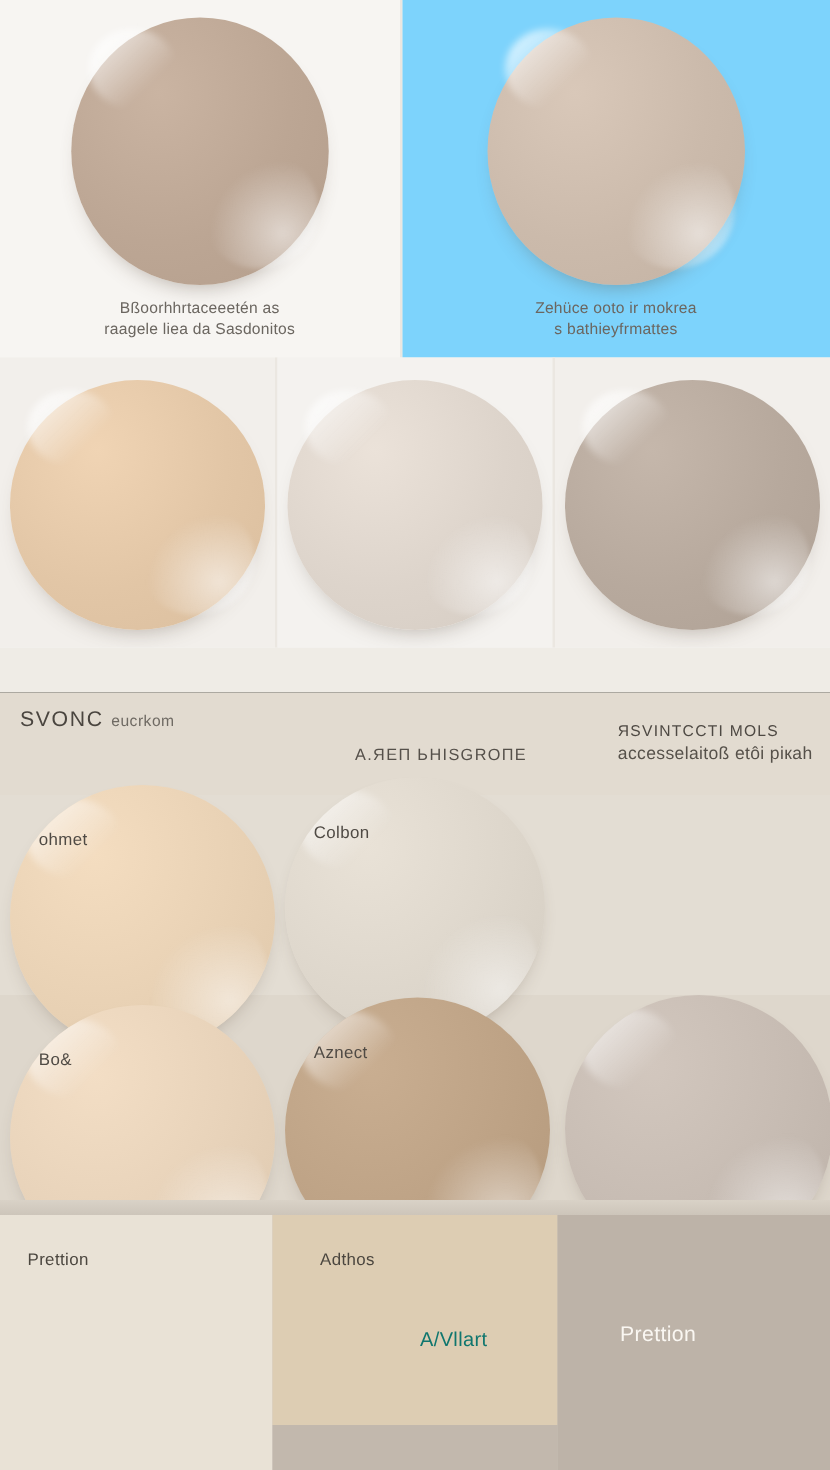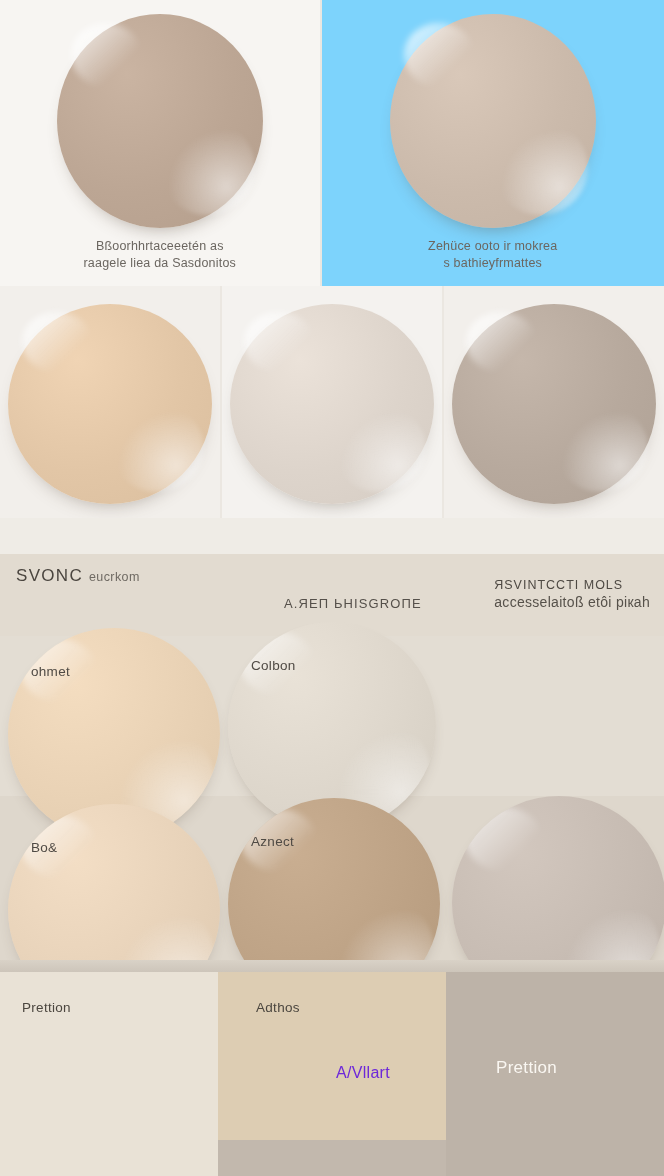--- a/index.html
+++ b/index.html
@@ -240,21 +240,21 @@
 
     <div class="block" id="k1" style="left: 0px; top: 12px; width: 218px; height: 204px; background: rgb(233, 226, 214);">
       <span class="block-label" id="k1l" style="left: 22px; top: 28px; color: rgb(75, 70, 63);">Prettion</span>
     </div>
 
     <div class="block" id="k5" style="left: 218px; top: 180px; width: 228px; height: 36px; background: rgb(194, 184, 173);"></div>
     <div class="block" id="k6" style="left: 446px; top: 180px; width: 218px; height: 36px; background: rgb(200, 191, 181);"></div>
 
     <div class="block" id="k2" style="left: 218px; top: 12px; width: 228px; height: 168px; background: rgb(221, 205, 179);">
       <span class="block-label" id="k2l" style="left: 22px; top: 28px; color: rgb(75, 70, 63); margin-left: 16px;">Adthos</span>
-      <span class="block-label" id="k3l" style="left: 118px; top: 92px; color: #6d28d9; font-size: 16px;">A/Vllart</span>
+      <span class="block-label" id="k3l" style="left: 118px; top: 92px; color: #0f766e; font-size: 16px;">A/Vllart</span>
     </div>
 
     <div class="block" id="k4" style="left: 446px; top: 12px; width: 218px; height: 204px; background: rgb(189, 179, 168);">
       <span class="block-label" id="k4l" style="left: 50px; top: 86px; color: rgb(250, 247, 242); font-size: 17px;">Prettion</span>
     </div>
   </div>
 
 </div>
 
 </body></html>

